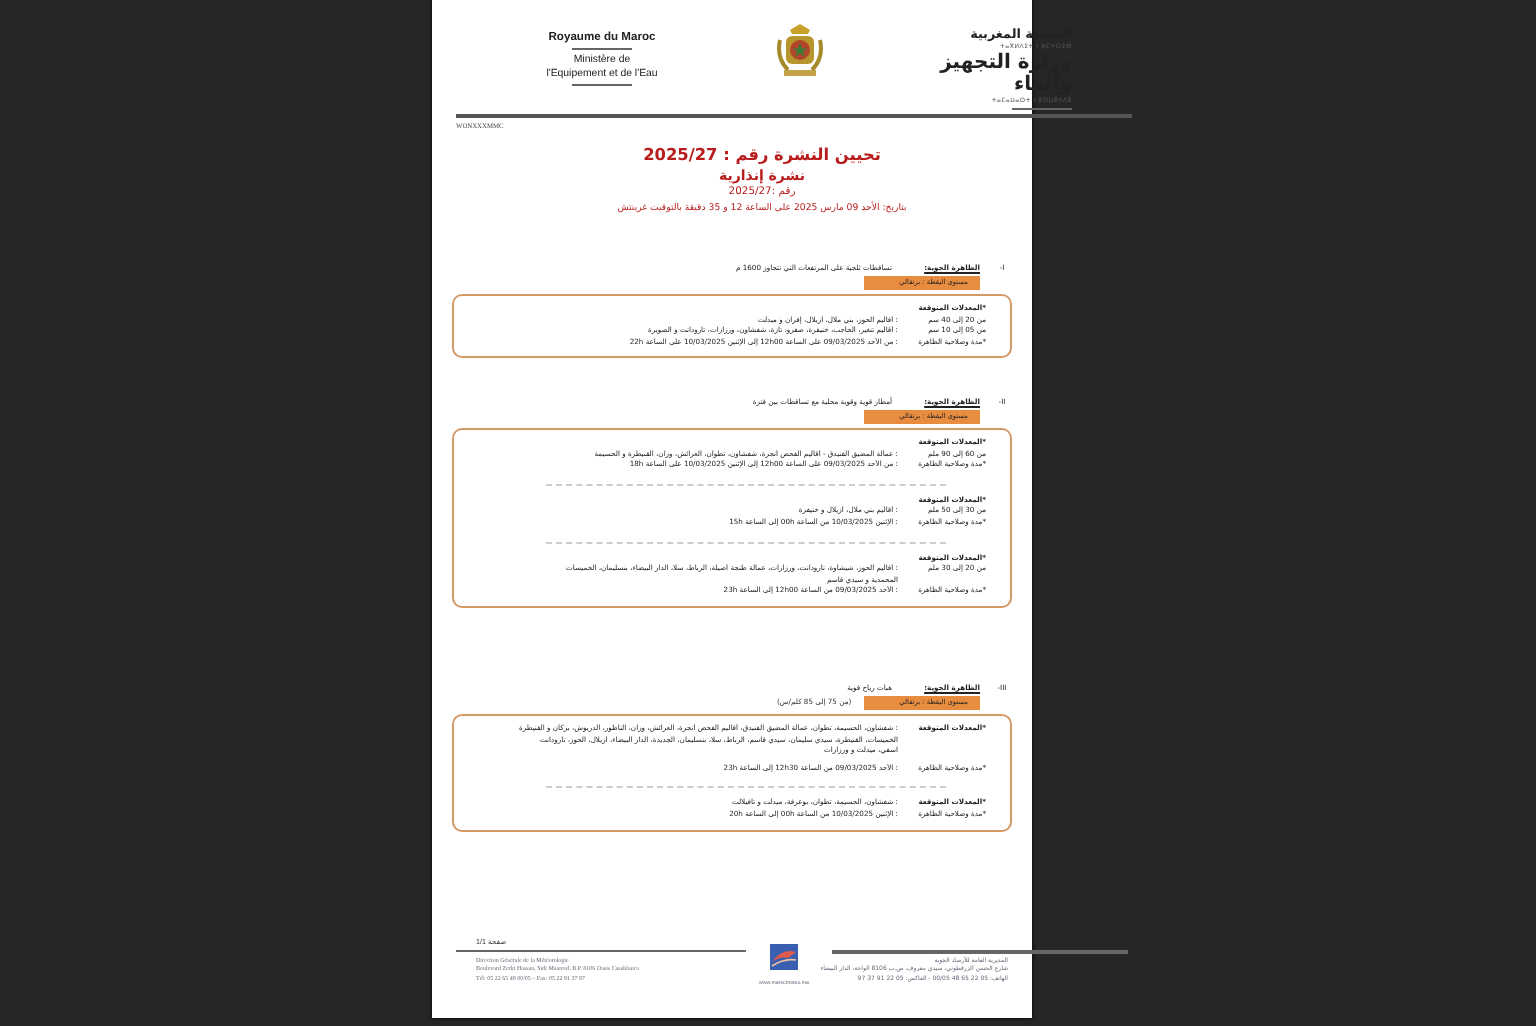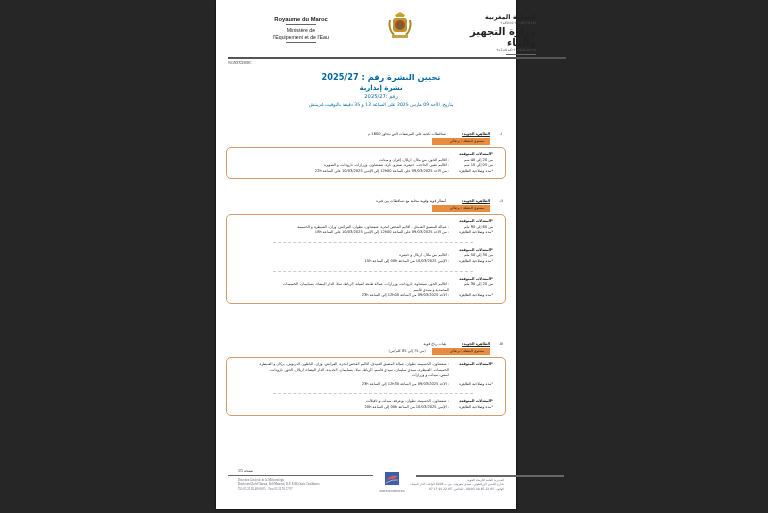--- a/index.html
+++ b/index.html
@@ -10,21 +10,21 @@
   .hdr-fr .sep { width:30px; height:0; border-top:0.6px solid #666; margin:2px auto; }
   .hdr-fr .m { font-size:5.2px; line-height:6.6px; }
   .emblem { position:absolute; left:171px; top:11px; width:26px; height:30px; }
   .hdr-ar { position:absolute; left:240px; top:13px; width:80px; text-align:right; direction:rtl; font-family:"DejaVu Sans", sans-serif; color:#222; }
   .hdr-ar .k { font-size:6.4px; font-weight:bold; }
   .hdr-ar .t { font-size:3px; color:#555; letter-spacing:0.3px; }
   .hdr-ar .m { font-size:10px; font-weight:bold; margin-top:1px; }
   .hdr-ar .sep { width:30px; border-top:0.6px solid #666; margin:2px 0 0 auto; }
   .rule { position:absolute; left:12px; top:57px; width:338px; height:2px; background:#555; }
   .ref { position:absolute; left:12px; top:61px; font-size:3.4px; color:#444; font-family:"Liberation Serif", serif; }
-  .title-block { position:absolute; left:70px; top:72px; width:190px; text-align:center; direction:rtl; color:#0369a1; }
+  .title-block { position:absolute; left:70px; top:72px; width:190px; text-align:center; direction:rtl; color:#b91c1c; }
   .t1 { font-size:8.2px; font-weight:bold; }
   .t2 { font-size:7px; font-weight:bold; margin-top:2px;text-align:center; }
   .t3 { font-size:5.2px; margin-top:1px; }
   .t4 { font-size:4.6px; margin-top:3px; }
   .sec { position:absolute; right:10px; left:10px; direction:rtl; }
   .sec-head { font-size:3.6px; color:#222; display:flex; gap:6px; align-items:center; height:7px; }
   .sec-num { width:10px; text-align:center; }
   .sec-lbl { font-weight:bold; width:38px; text-decoration:underline; }
   .level { display:inline-block; background:#e88c3f; color:#222; font-size:3.4px; padding:1px 6px 1px 18px; margin-right:16px; height:5px; line-height:5px; }
   .level-row { display:flex; align-items:center; gap:6px; height:8px; }

